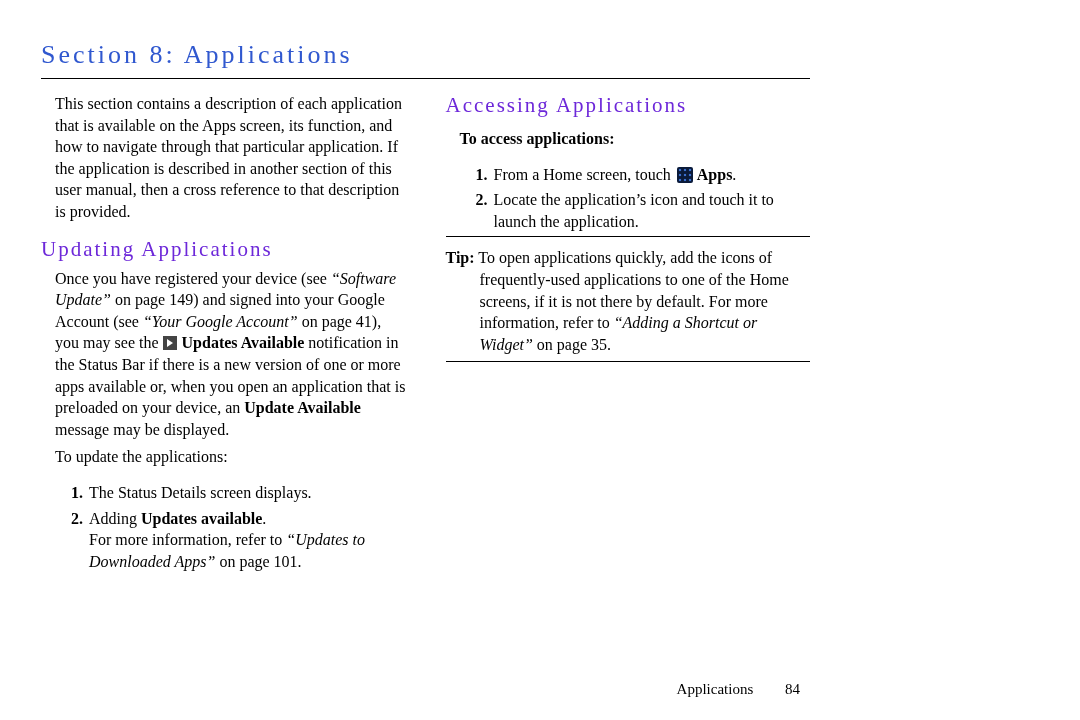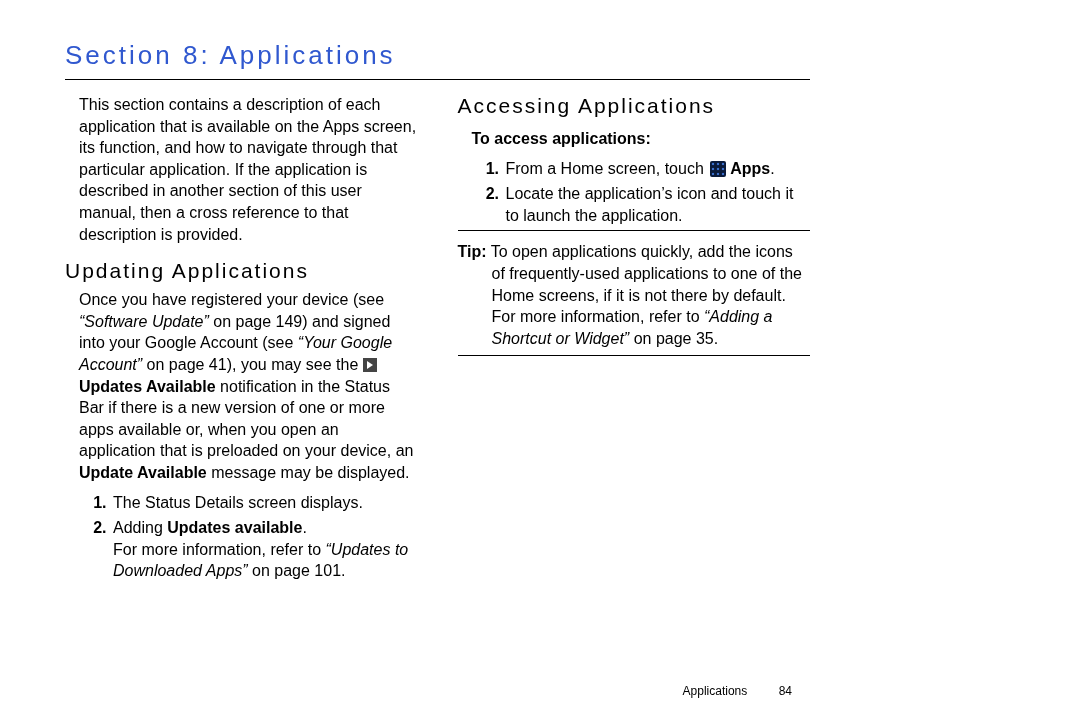--- a/index.html
+++ b/index.html
@@ -10,21 +10,22 @@
     background: #fff;
     font-family: Arial, Helvetica, sans-serif;
     color: #000;
     font-size: 16px;
   }
   .page {
     position: relative;
     box-sizing: border-box;
     width: 860px;
     height: 720px;
-    padding: 30px 50px 0 65px;
+    padding: 30px 50px 0 41px;
+    font-family: Liberation Serif, serif;
   }
   h1.section-title {
     color: #3058cf;
     font-weight: normal;
     letter-spacing: 3px;
     font-size: 26px;
     margin: 10px 0 8px 0;
   }
   hr.rule {
     border: none;
@@ -33,35 +34,35 @@
   }
   .columns {
     display: flex;
     gap: 40px;
   }
   .col {
     flex: 1 1 0;
     min-width: 0;
   }
   h2.sub {
-    color: #000000;
+    color: #6d28d9;
     font-weight: normal;
     letter-spacing: 2px;
     font-size: 21px;
     margin: 14px 0 6px 0;
   }
   p {
     margin: 4px 0 6px 0;
     line-height: 1.35;
   }
   .indent {
     padding-left: 14px;
   }
   ol.numlist {
-    margin: 8px 0 4px 0;
+    margin: 14px 0 4px 0;
     padding-left: 46px;
     line-height: 1.35;
   }
   ol.numlist li {
     margin-bottom: 4px;
     padding-left: 2px;
   }
   ol.numlist li::marker {
     font-weight: bold;
   }
@@ -102,23 +103,23 @@
       radial-gradient(circle at 13px 13px, #3a6ecb 1.3px, transparent 1.6px),
       #0a1a3a;
     border-radius: 2px;
     margin: 0 4px 0 2px;
   }
   .col-rule {
     margin-top: 16px;
   }
   .footer {
     position: absolute;
-    right: 68px;
+    right: 60px;
     bottom: 22px;
-    font-size: 12px;
+    font-size: 15px;
   }
   .footer .pg {
     display: inline-block;
     margin-left: 28px;
   }
   .tip-hang {
     padding-left: 34px;
     text-indent: -34px;
   }
 </style>
@@ -135,20 +136,21 @@
     <div class="col">
 
       <p class="indent">This section contains a description of each application that is available on the Apps screen, its function, and how to navigate through that particular application. If the application is described in another section of this user manual, then a cross reference to that description is provided.</p>
 
       <h2 class="sub">Updating Applications</h2>
 
       <p class="indent">
         <span>Once you have registered your device (see </span><span class="ital">“Software Update”</span><span> on page 149) and signed into your Google Account (see </span><span class="ital">“Your Google Account”</span><span> on page 41), you may see the </span><span class="icon-play"></span> <span class="bold">Updates Available</span><span> notification in the Status Bar if there is a new version of one or more apps available or, when you open an application that is preloaded on your device, an </span><span class="bold">Update Available</span><span> message may be displayed.</span>
       </p>
 
+      <p class="indent">To update the applications:</p>
 
       <ol class="numlist">
         <li>
           <div>The Status Details screen displays.</div>
         </li>
         <li>
           <span>Adding </span><span class="bold">Updates available</span><span>.</span>
           <div>
             <span>For more information, refer to </span><span class="ital">“Updates to Downloaded Apps”</span><span> on page 101.</span>
           </div>

